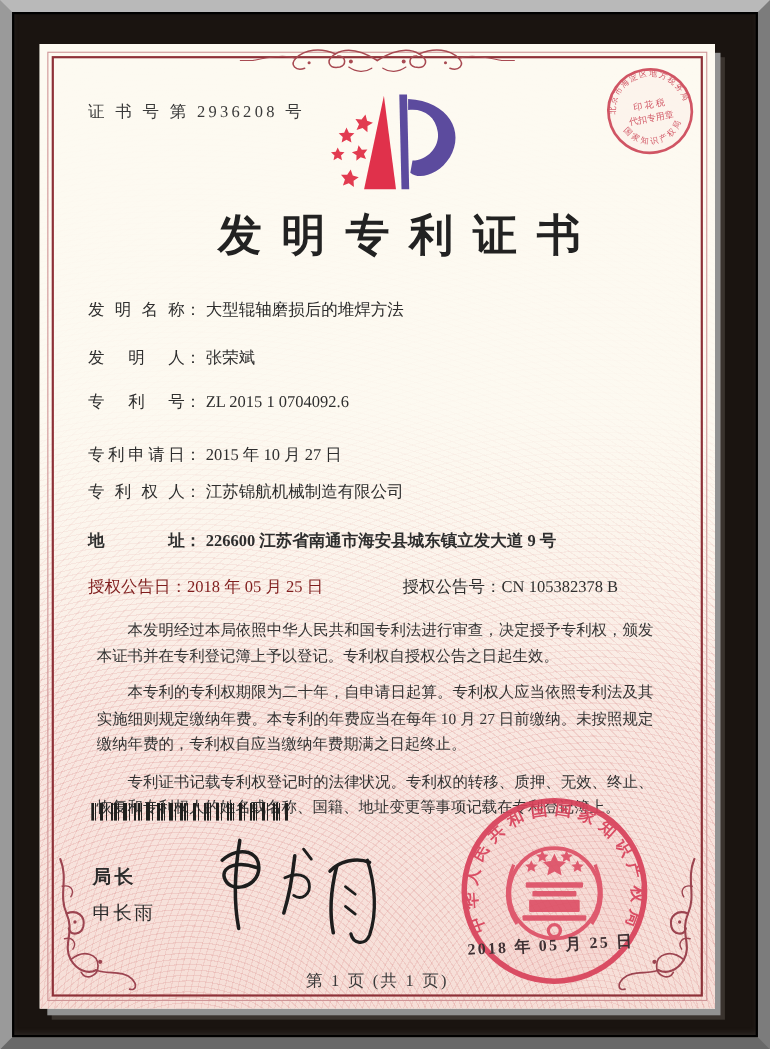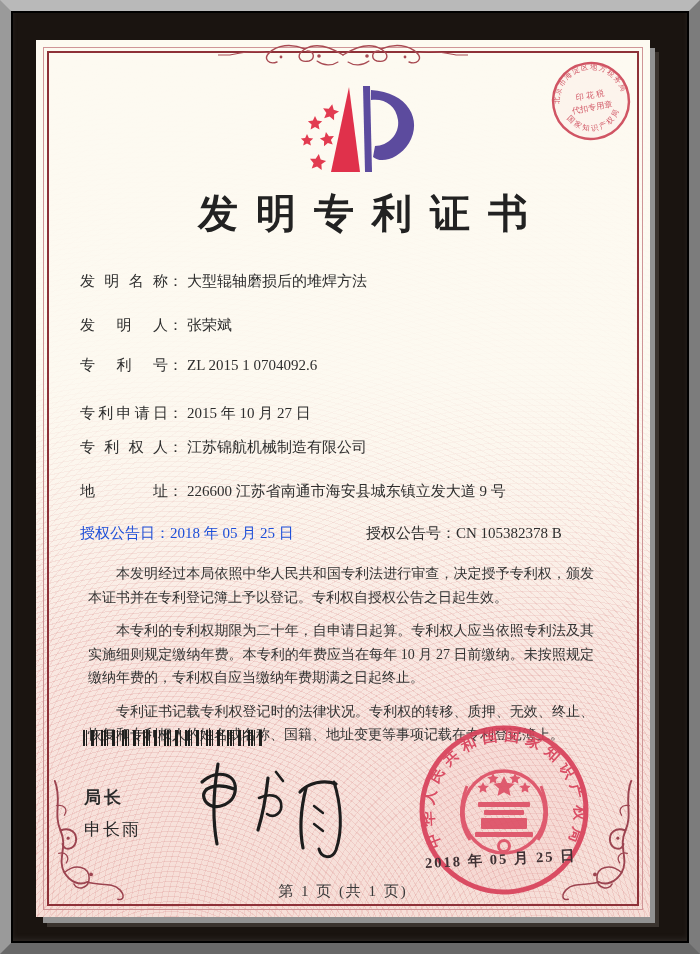--- a/index.html
+++ b/index.html
@@ -44,22 +44,22 @@
   
   .cert-number{position:absolute;left:44px;top:52px;font-size:15px;letter-spacing:3px;color:#3a3a3a;}
   .logo{position:absolute;top:42px;left:calc(50% + 16px);transform:translateX(-50%);width:148px;height:104px;}
   .title{
     position:absolute;top:146px;left:0;right:0;text-align:center;
     font-size:40px;font-weight:700;color:#222;letter-spacing:18px;text-indent:18px;padding-left:40px;
   }
   .field{position:absolute;left:44px;font-size:15px;color:#2e2e2e;white-space:nowrap;}
   .flabel{display:inline-block;width:88px;text-align:justify;text-align-last:justify;vertical-align:bottom;}
   .fcolon{display:inline-block;margin-right:4px;}
-  .f1{top:232px;} .f2{top:276px;} .f3{top:316px;} .f4{top:337px;margin-top:27px;} .f5{top:398px;} .f6{top:442px;}
-  .grant-left{position:absolute;left:44px;top:484px;font-size:15px;color:#1d4ed8;white-space:nowrap;text-align:right;}
+  .f1{top:232px;} .f2{top:276px;} .f3{top:316px;} .f4{top:337px;margin-top:27px;} .f5{top:398px;} .f6{top:442px;font-weight:bold;}
+  .grant-left{position:absolute;left:44px;top:484px;font-size:15px;color:#7f1d1d;white-space:nowrap;text-align:right;}
   .grant-right{position:absolute;left:330px;top:484px;font-size:15px;color:#2e2e2e;white-space:nowrap;}
   .body-text{position:absolute;left:42px;right:46px;top:512px;color:#333;}
   .body-text p{margin:10px;font-size:14px;line-height:23.5px;text-align:justify;text-indent:2em;}
   .barcode{
     position:absolute;left:47px;top:690px;width:180px;height:16px;
     background:
       repeating-linear-gradient(90deg,
         #20201e 0 2px, transparent 2px 3px,
         #20201e 3px 4px, transparent 4px 8px,
         #20201e 8px 11px, transparent 11px 13px,
@@ -119,20 +119,21 @@
       <path d="M12,54 C22,50 30,56 28,66 C26,74 16,76 14,68"></path>
       <path d="M16,98 C28,88 42,92 42,104 C42,114 30,118 26,110" stroke-width="1.6"></path>
       <path d="M40,108 C52,112 66,108 74,116 C80,122 78,128 72,126" stroke-width="1.6"></path>
       <path d="M8,28 C16,26 20,32 16,38" stroke-width="1.3"></path>
       <path d="M10,78 C18,76 22,82 18,88" stroke-width="1.3"></path>
       <circle cx="44" cy="100" r="2" fill="#9c4450" stroke="none"></circle>
       <circle cx="20" cy="62" r="1.6" fill="#9c4450" stroke="none"></circle>
     </g>
   </svg>
 
+  <div class="cert-number">证 书 号 第 2936208 号</div>
 
   <svg class="logo" viewBox="0 0 148 104">
     <g fill="#e23b50">
       <path d="M30 34 l2.2 4.6 5 .6 -3.7 3.4 1 4.9 -4.5-2.5 -4.4 2.5 1-4.9 -3.7-3.4 5-.6z"></path>
       <path d="M46 22 l2.6 5.2 5.6 .7 -4.2 3.9 1.1 5.6 -5.1-2.8 -5 2.8 1.1-5.6 -4.2-3.9 5.6-.7z" transform="rotate(12 46 28)"></path>
       <path d="M22 52 l1.9 3.9 4.3 .5 -3.2 3 .9 4.2 -3.9-2.2 -3.8 2.2 .9-4.2 -3.2-3 4.3-.5z"></path>
       <path d="M42 50 l2.2 4.6 5 .6 -3.7 3.4 1 4.9 -4.5-2.5 -4.4 2.5 1-4.9 -3.7-3.4 5-.6z" transform="rotate(-10 42 56)"></path>
       <path d="M33 72 l2.6 5.2 5.6 .7 -4.2 3.9 1.1 5.6 -5.1-2.8 -5 2.8 1.1-5.6 -4.2-3.9 5.6-.7z" transform="rotate(8 33 78)"></path>
     </g>
     <polygon points="64,5 75,90 46,90" fill="#e0314b"></polygon>

